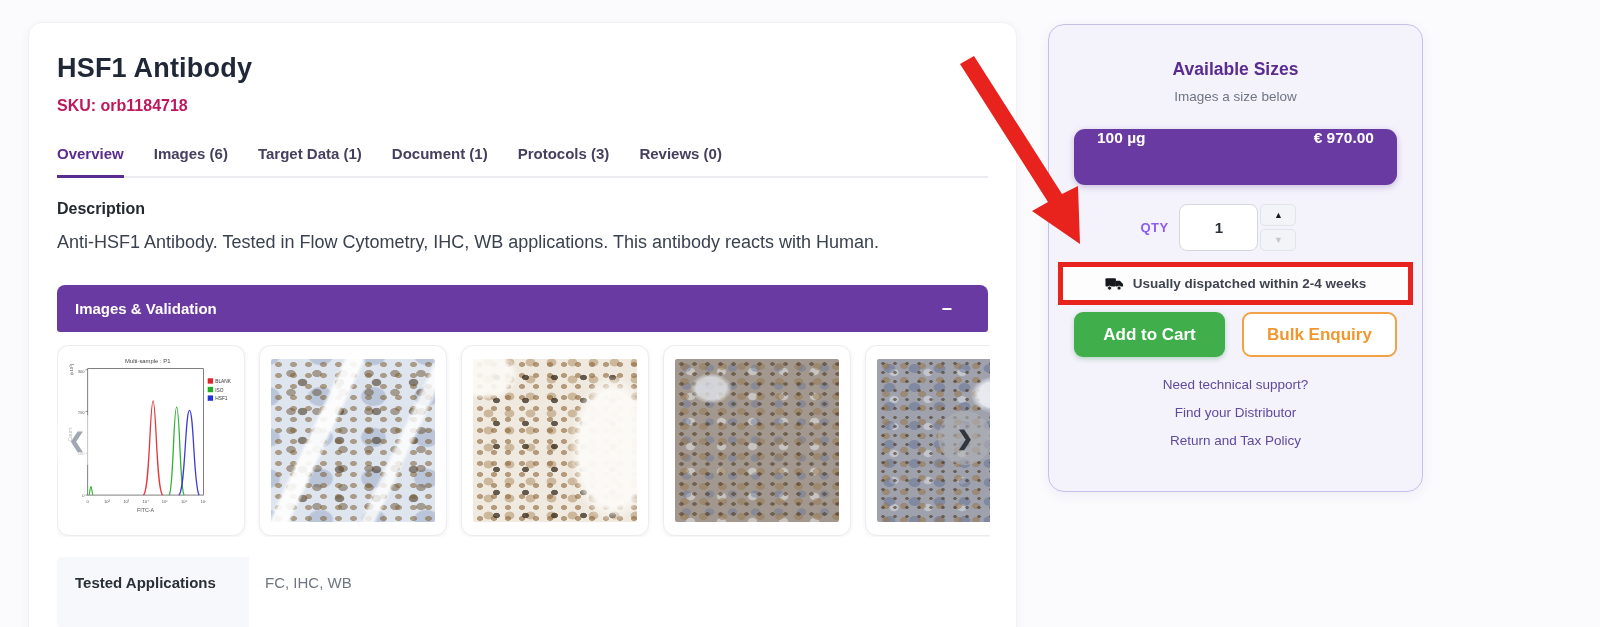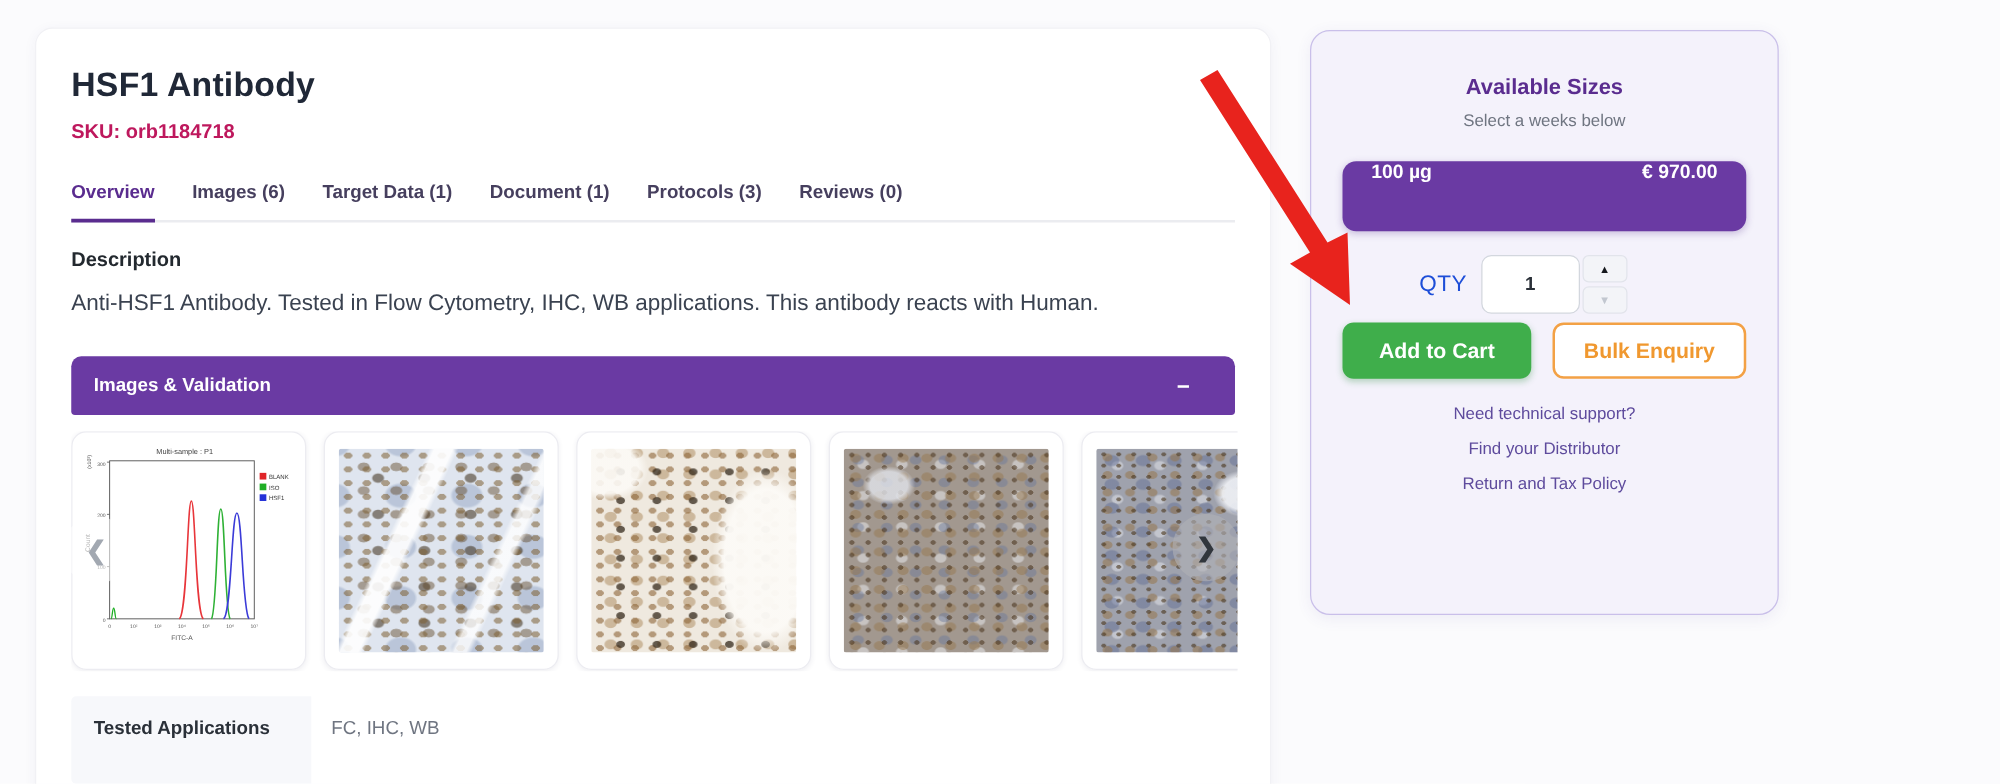--- a/index.html
+++ b/index.html
@@ -124,21 +124,21 @@
   .avail-sub { text-align:center; margin-top:9px; font-size:13.5px; color:#6f7581; }
 
   .size-option {
     margin-top:25px; height:56px; background:#6a3aa3; border-radius:11px;
     display:flex; justify-content:space-between; padding:0 23px;
     color:#ffffff; font-size:15.5px; font-weight:800; cursor:pointer;
     box-shadow:0 2px 6px rgba(80,40,140,.25);
   }
 
   .qty-row { margin-top:19px; display:flex; align-items:center; justify-content:center; gap:11px; position:relative; left:-17px; }
-  .qty-label { font-size:18px; font-weight:400; color:#1d4ed8; letter-spacing:.4px; }
+  .qty-label { font-size:13px; font-weight:700; color:#8b5cf6; letter-spacing:.4px; }
   .qty-group { display:flex; align-items:stretch; gap:2px; }
   .qty-input {
     width:79px; height:47px; border:1px solid #d3d7de; border-radius:8px; background:#ffffff;
     text-align:center; font-size:15px; font-weight:700; color:#2a3038;
     font-family:"Liberation Sans", sans-serif;
   }
   .qty-steppers { display:flex; flex-direction:column; gap:3px; }
   .qty-step {
     width:36px; height:22px; background:#f3f4f8; border:1px solid #e2e4eb; border-radius:5px;
     display:flex; align-items:center; justify-content:center; cursor:pointer;
@@ -258,21 +258,21 @@
     </div>
 
     <div class="spec-row">
       <div class="spec-label">Tested Applications</div>
       <div class="spec-value">FC, IHC, WB</div>
     </div>
   </section>
 
   <aside class="purchase-card">
     <h3 class="avail-heading">Available Sizes</h3>
-    <div class="avail-sub">Select a weeks below</div>
+    <div class="avail-sub">Images a size below</div>
 
     <div class="size-option">
       <span>100 µg</span>
       <span>€ 970.00</span>
     </div>
 
     <div class="qty-row">
       <span class="qty-label">QTY</span>
       <div class="qty-group">
         <input class="qty-input" type="text" value="1" style="">
@@ -280,20 +280,31 @@
           <button class="qty-step qty-up">
             <span>▲</span>
           </button>
           <button class="qty-step qty-down">
             <span>▼</span>
           </button>
         </div>
       </div>
     </div>
 
+    <div class="annotation-box">
+      <div class="dispatch">
+        <svg class="truck" viewBox="0 0 20 14" xmlns="http://www.w3.org/2000/svg">
+          <rect x="0.5" y="1" width="11" height="8.5" rx="1" fill="#15181d"></rect>
+          <path d="M11.5 3.5 h4.2 l3.3 3.4 v2.6 h-7.5 z" fill="#15181d"></path>
+          <circle cx="4.8" cy="11.3" r="2.1" fill="#15181d" stroke="#fdfdfe" stroke-width="0.8"></circle>
+          <circle cx="14.8" cy="11.3" r="2.1" fill="#15181d" stroke="#fdfdfe" stroke-width="0.8"></circle>
+        </svg>
+        <span>Usually dispatched within 2-4 weeks</span>
+      </div>
+    </div>
 
     <div class="btn-row">
       <button class="btn btn-green">Add to Cart</button>
       <button class="btn btn-orange">Bulk Enquiry</button>
     </div>
 
     <div class="links">
       <a>Need technical support?</a>
       <a>Find your Distributor</a>
       <a>Return and Tax Policy</a>

